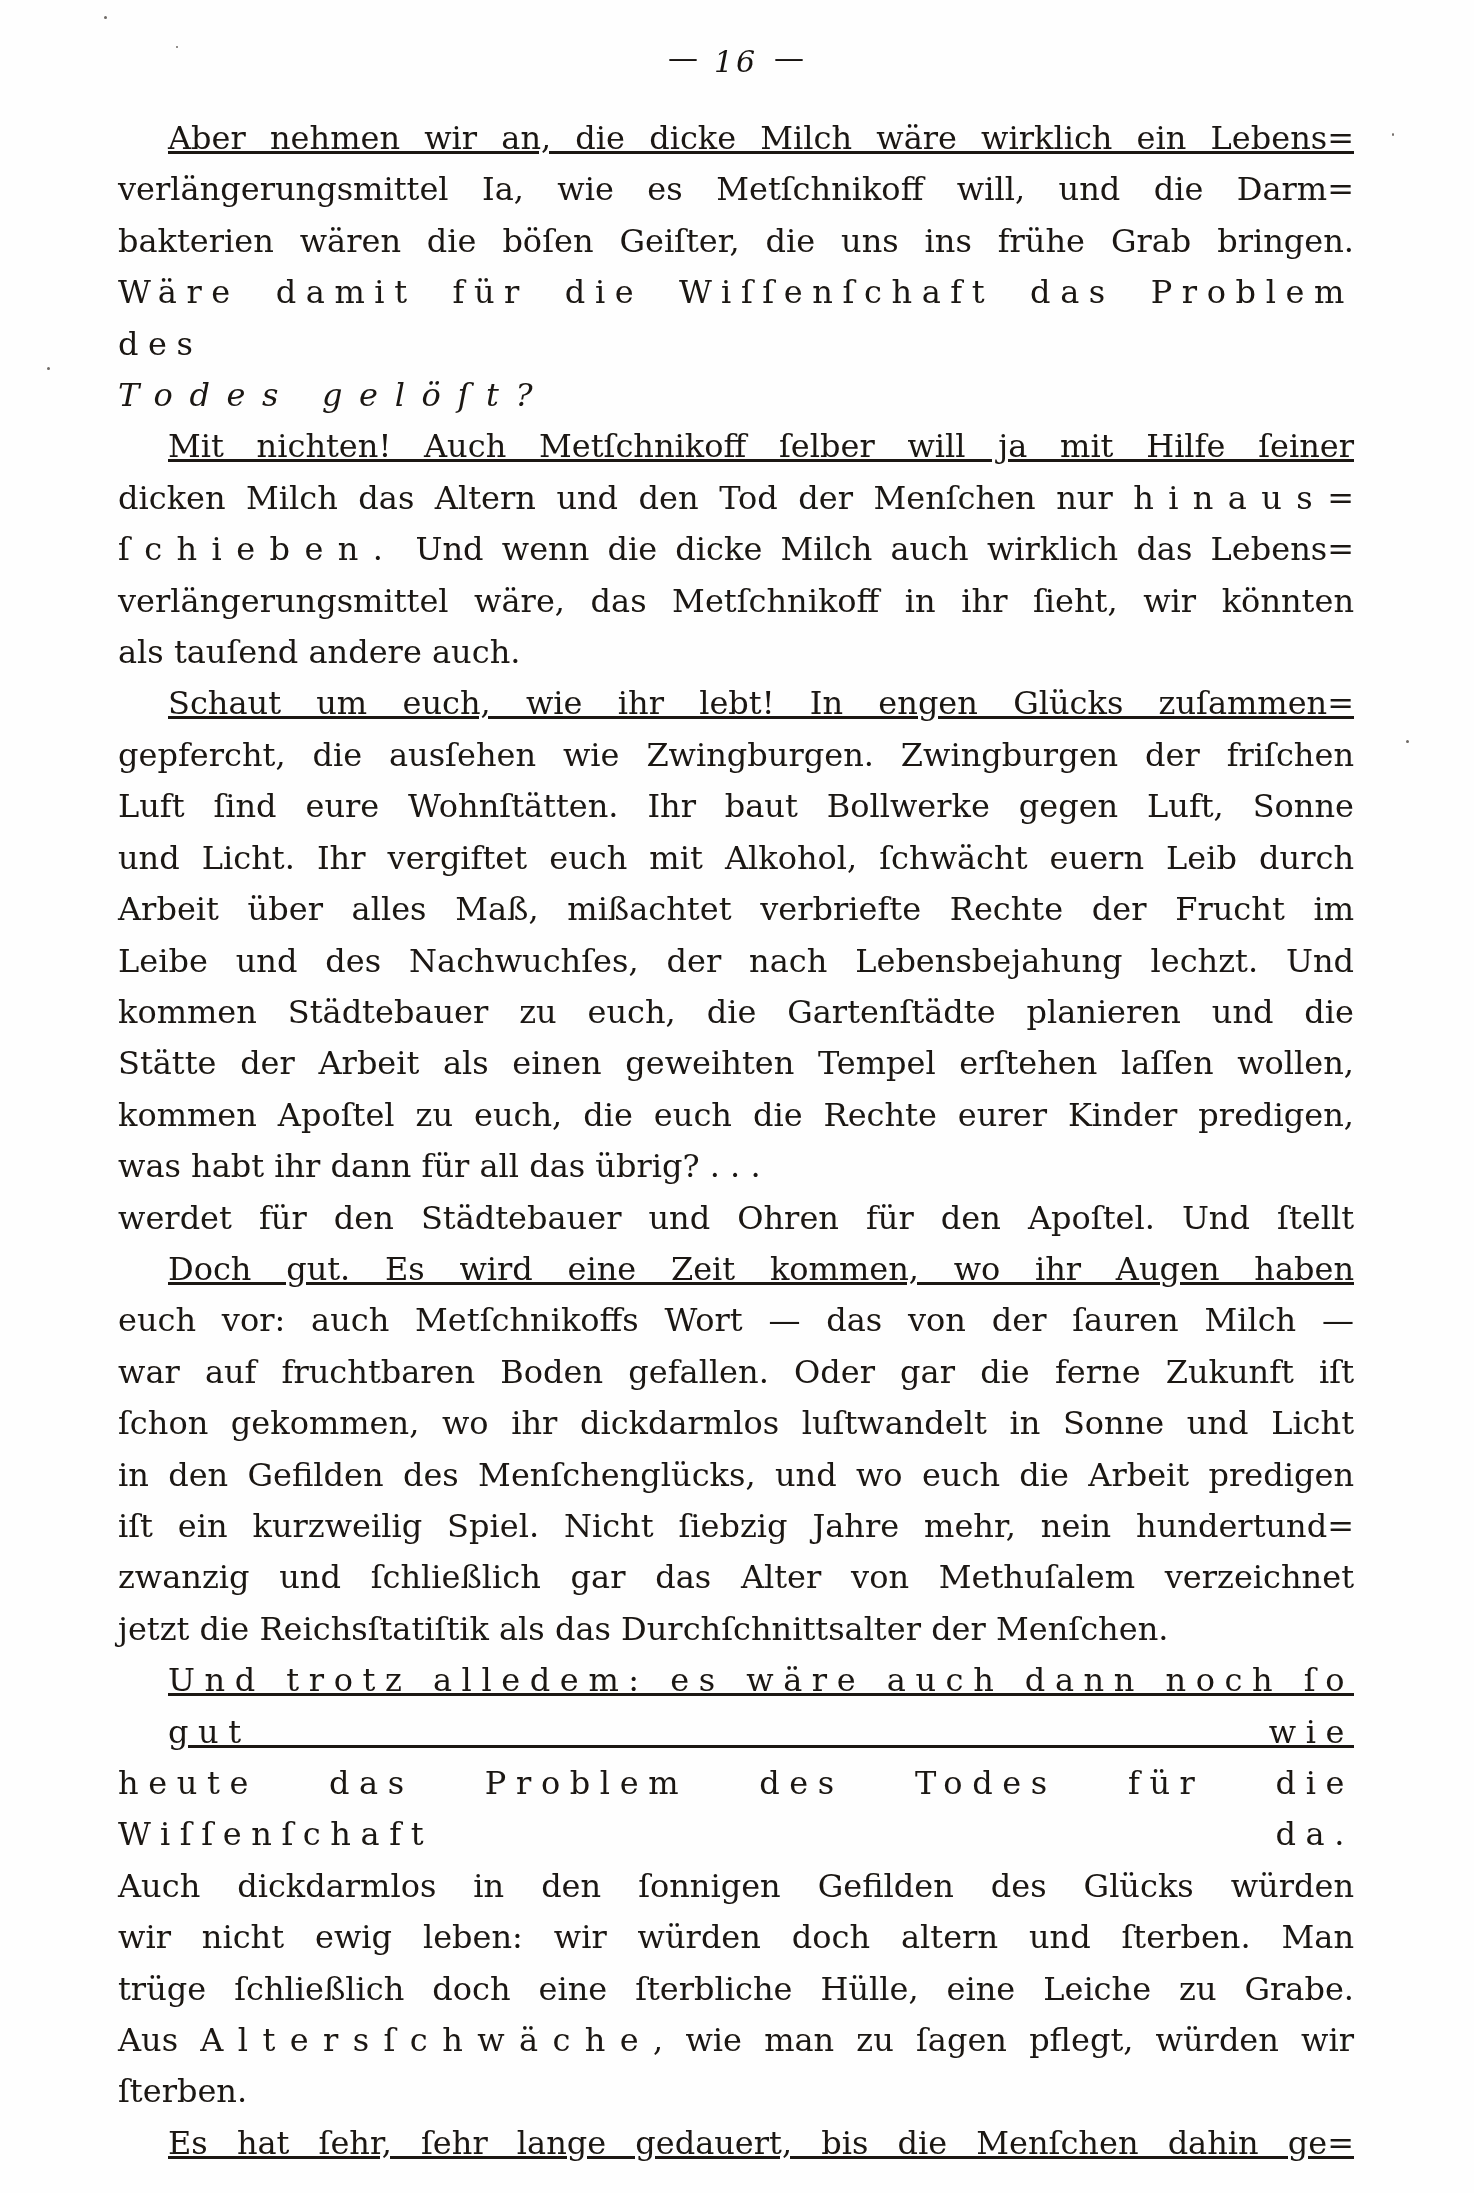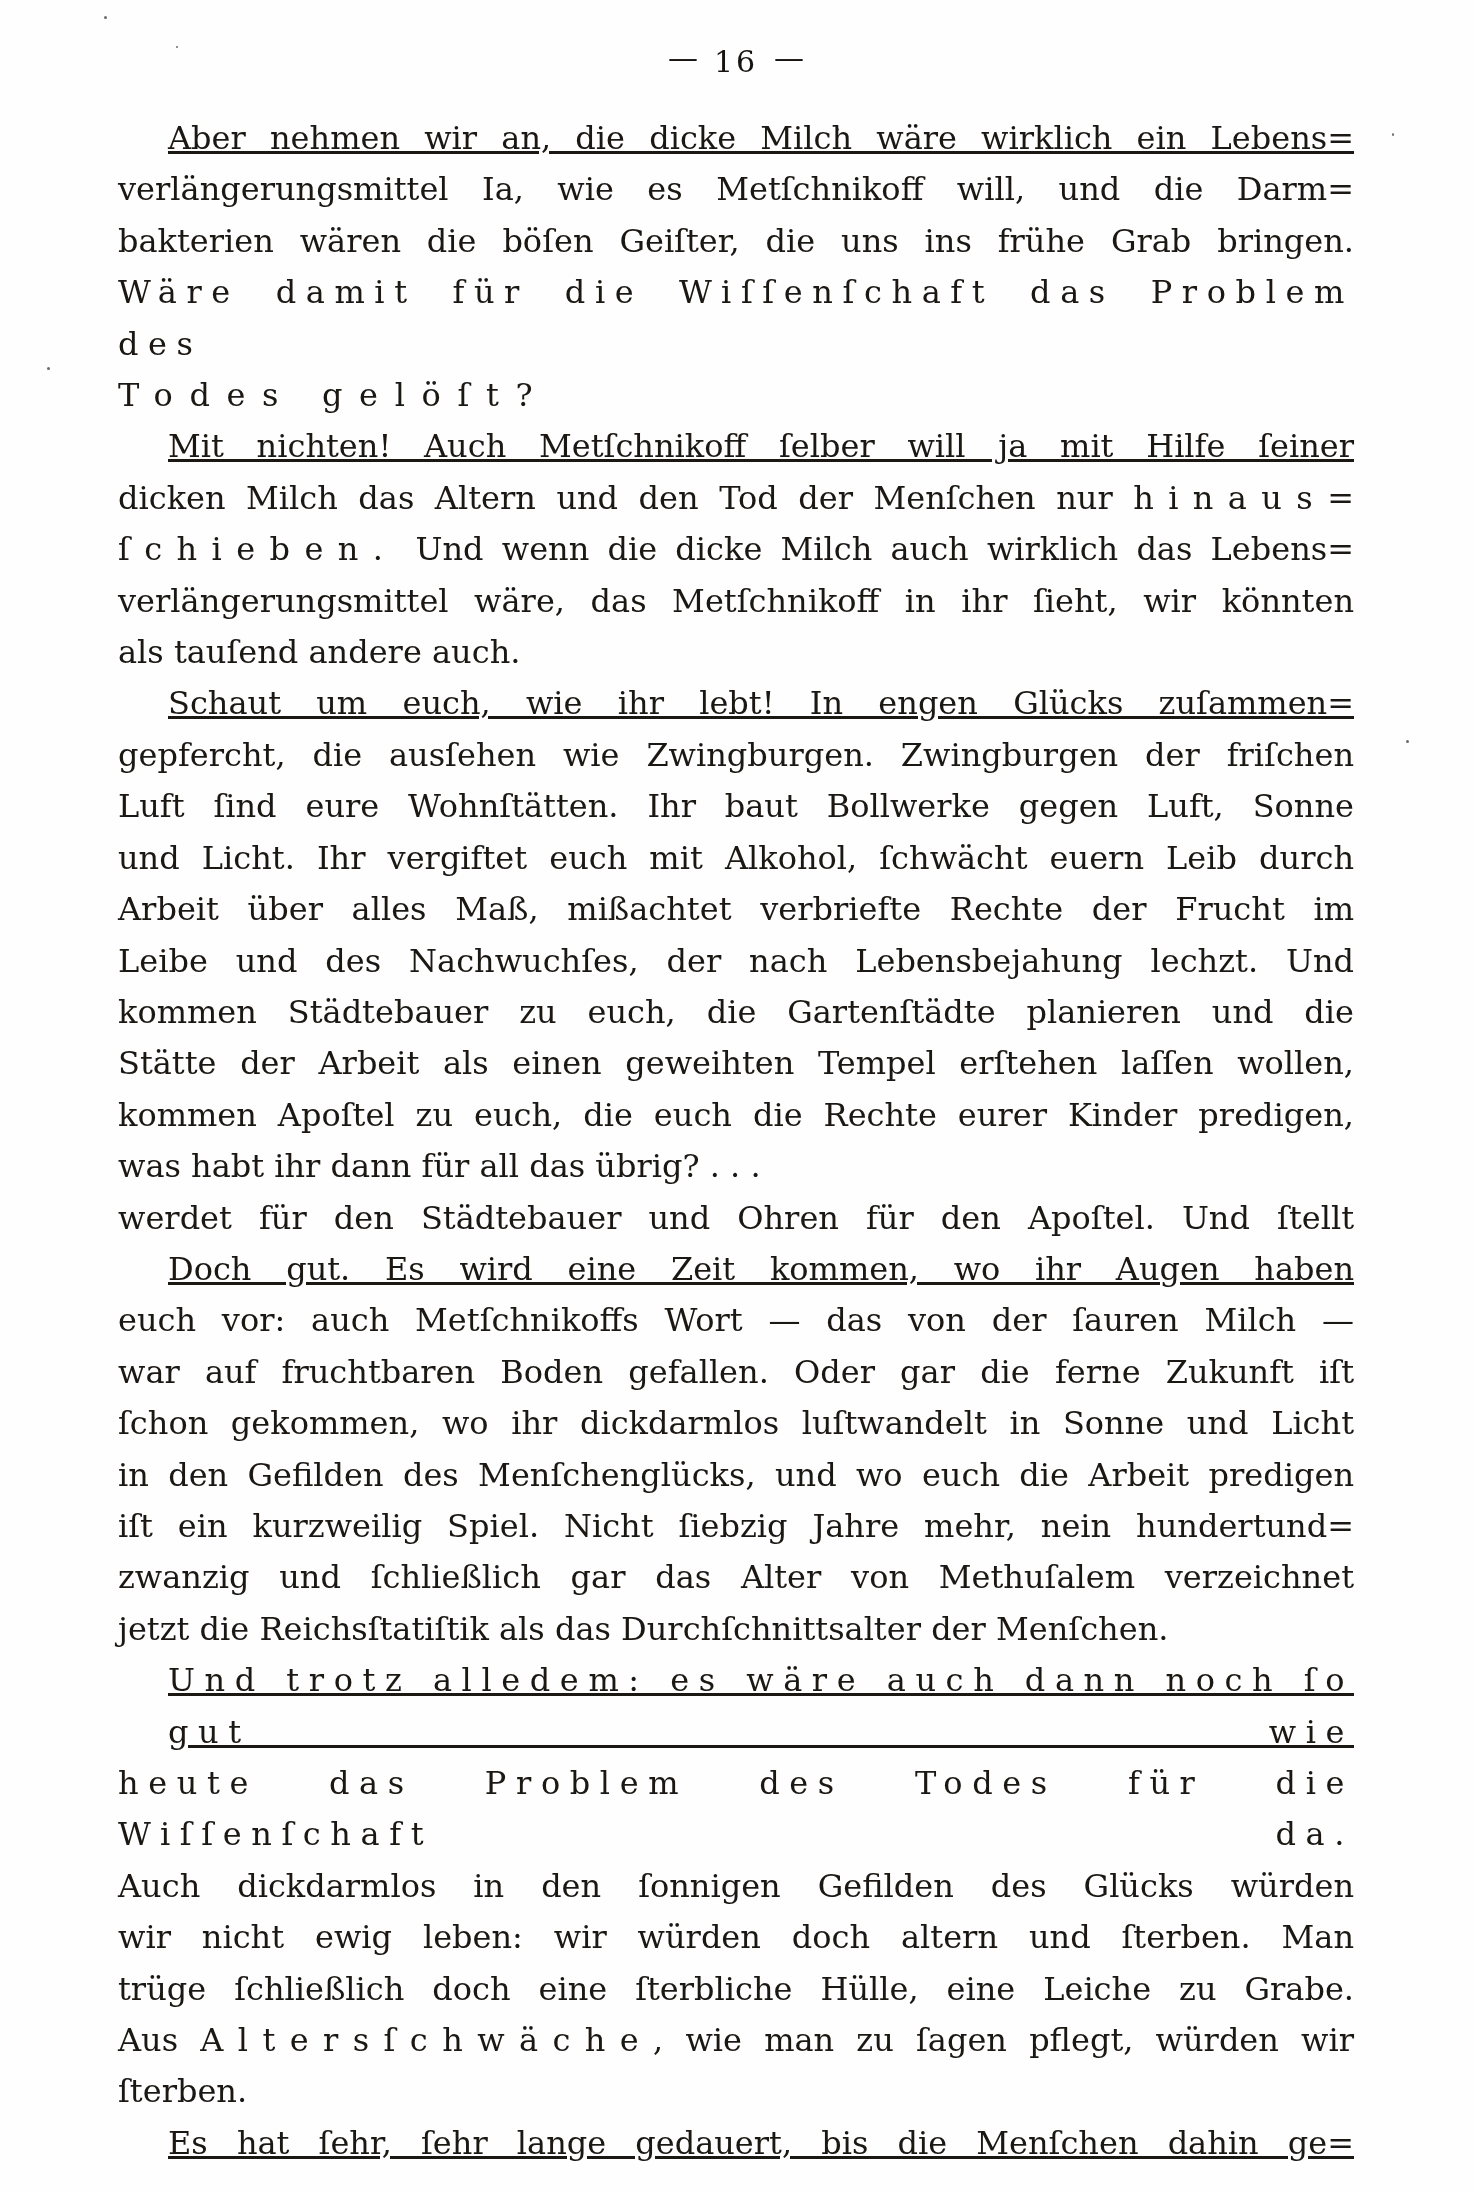--- a/index.html
+++ b/index.html
@@ -16,32 +16,32 @@
     left:118px; top:44px;
     width:1236px;
   }
   .pgnum{
     text-align:center;
     font-size:30px;
     margin:0 0 34px 0;
     color:#171310;
   }
   .pgnum .dash{margin:0 16px;position:relative;top:-4px;}
-  .pgnum .num{letter-spacing:3px;}
+  .pgnum .num{letter-spacing:3px;font-style:italic;}
   .text{margin:0;}
   .ln{
     font-size:32px;
     line-height:51.4px;
     text-align:justify;
     text-align-last:justify;
   }
   .ln.last{text-align-last:left;}
   .ln.ind{padding-left:50px;text-decoration:underline;}
   .ln.jsp{letter-spacing:.30em;}
-  .ln.wsp{letter-spacing:.52em;}
+  .ln.wsp{letter-spacing:.52em;font-style:italic;}
   .sp{letter-spacing:.45em;margin-top:20px;}
   .speck{position:absolute;background:#6f6a66;border-radius:50%;}
   .s1{left:104px;top:16px;width:3px;height:3px;}
   .s2{left:176px;top:46px;width:2px;height:2px;}
   .s3{left:836px;top:128px;width:3px;height:3px;}
   .s4{left:1392px;top:133px;width:2px;height:3px;}
   .s5{left:47px;top:367px;width:3px;height:3px;}
   .s6{left:1406px;top:740px;width:3px;height:3px;}
 </style>
 </head>

